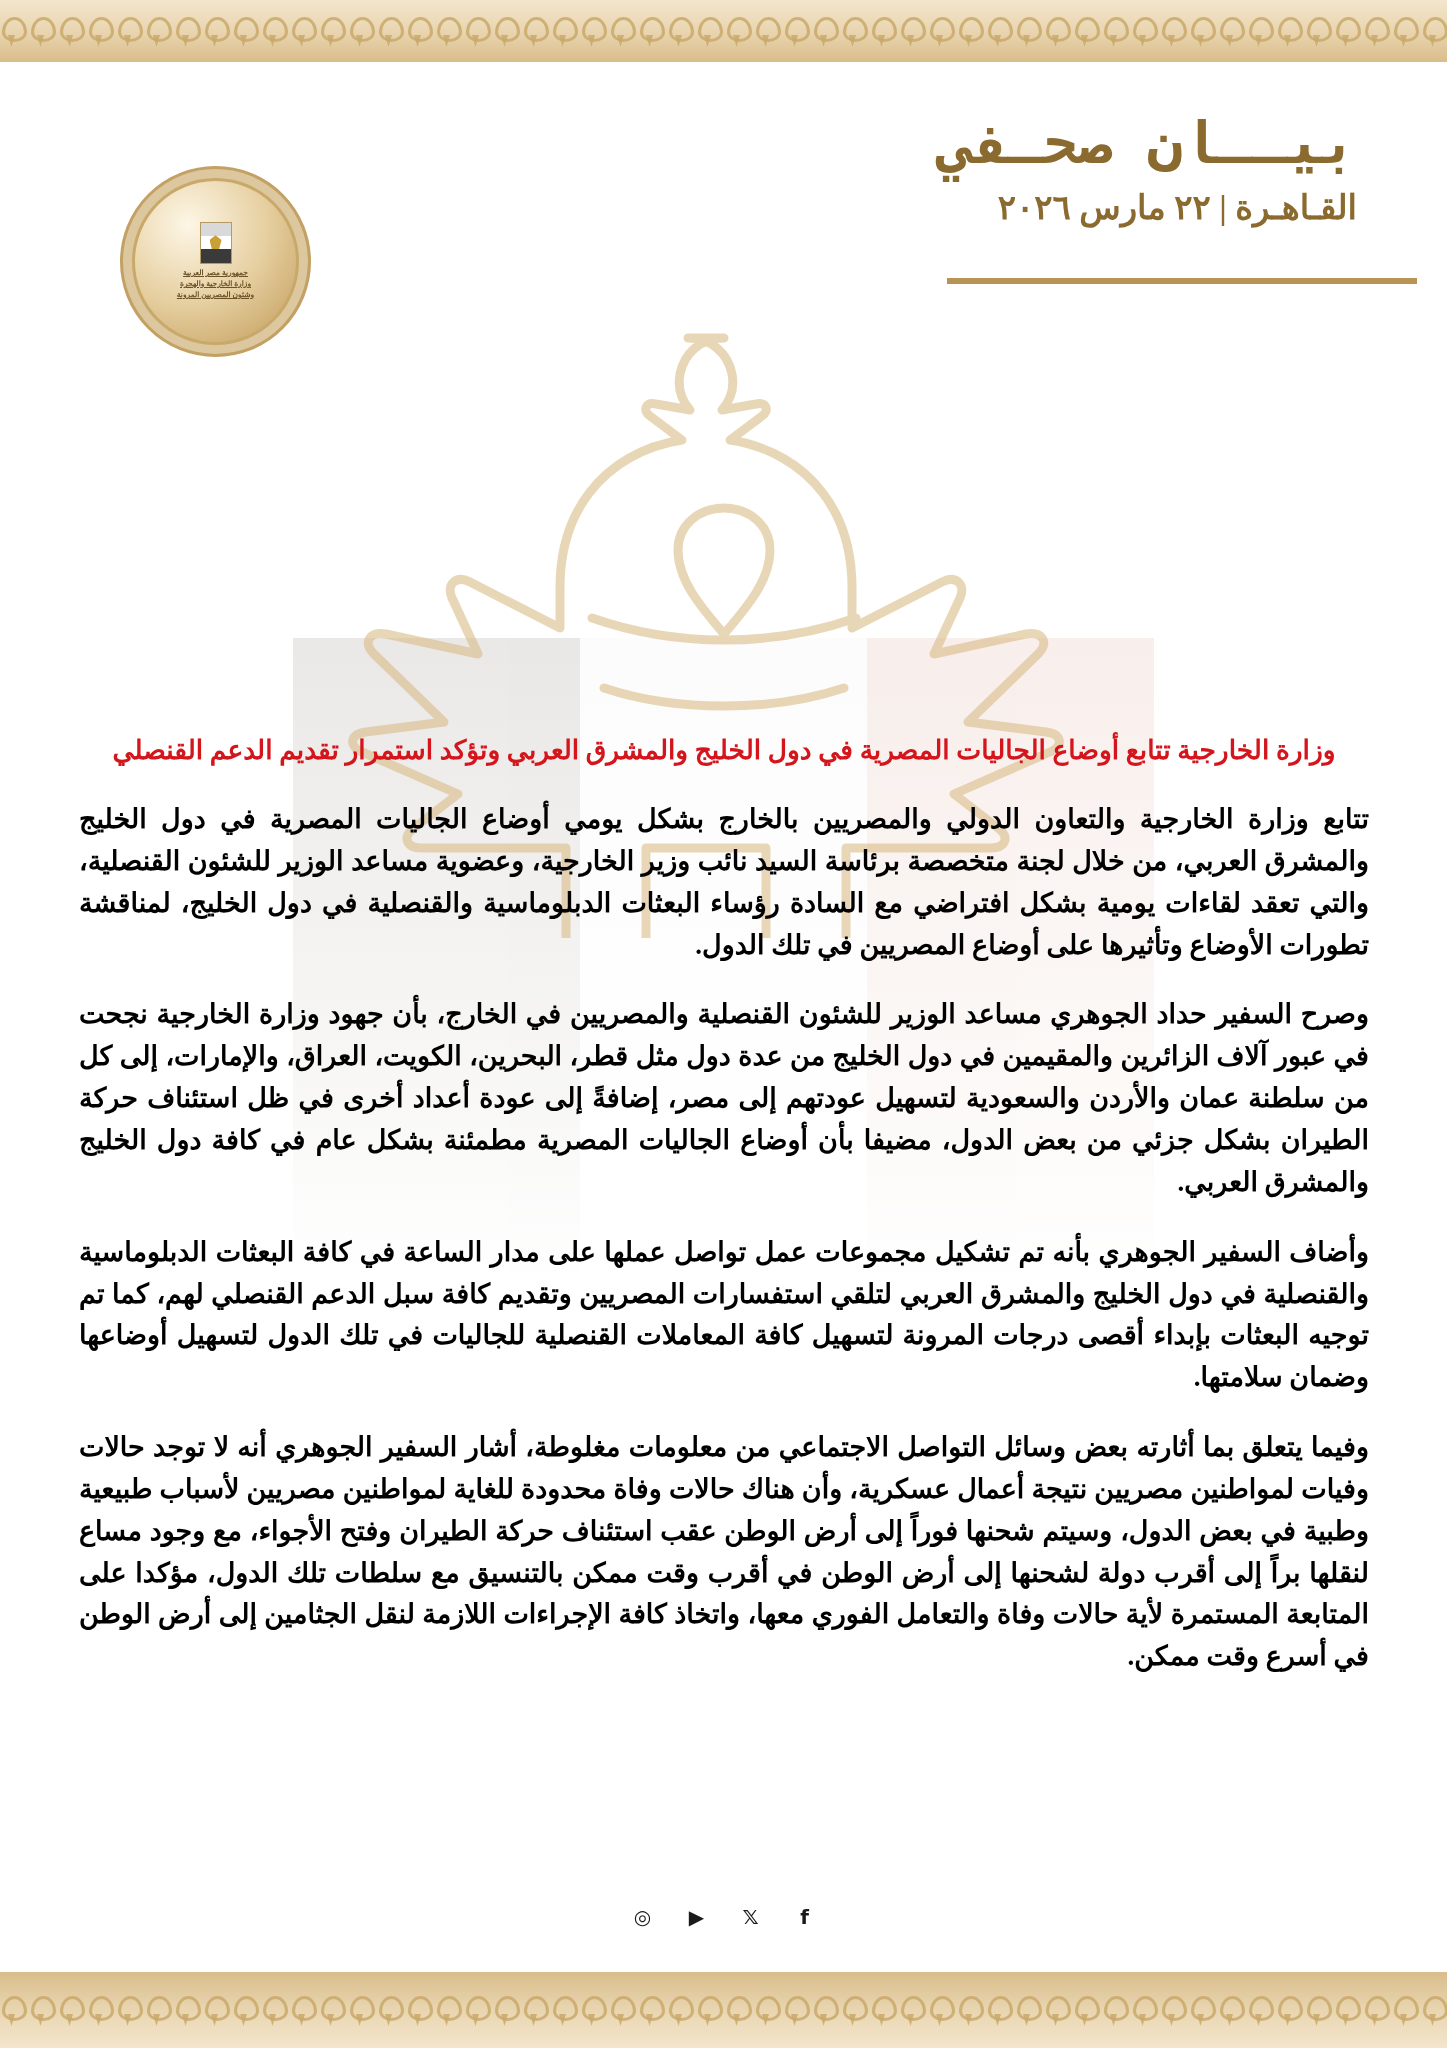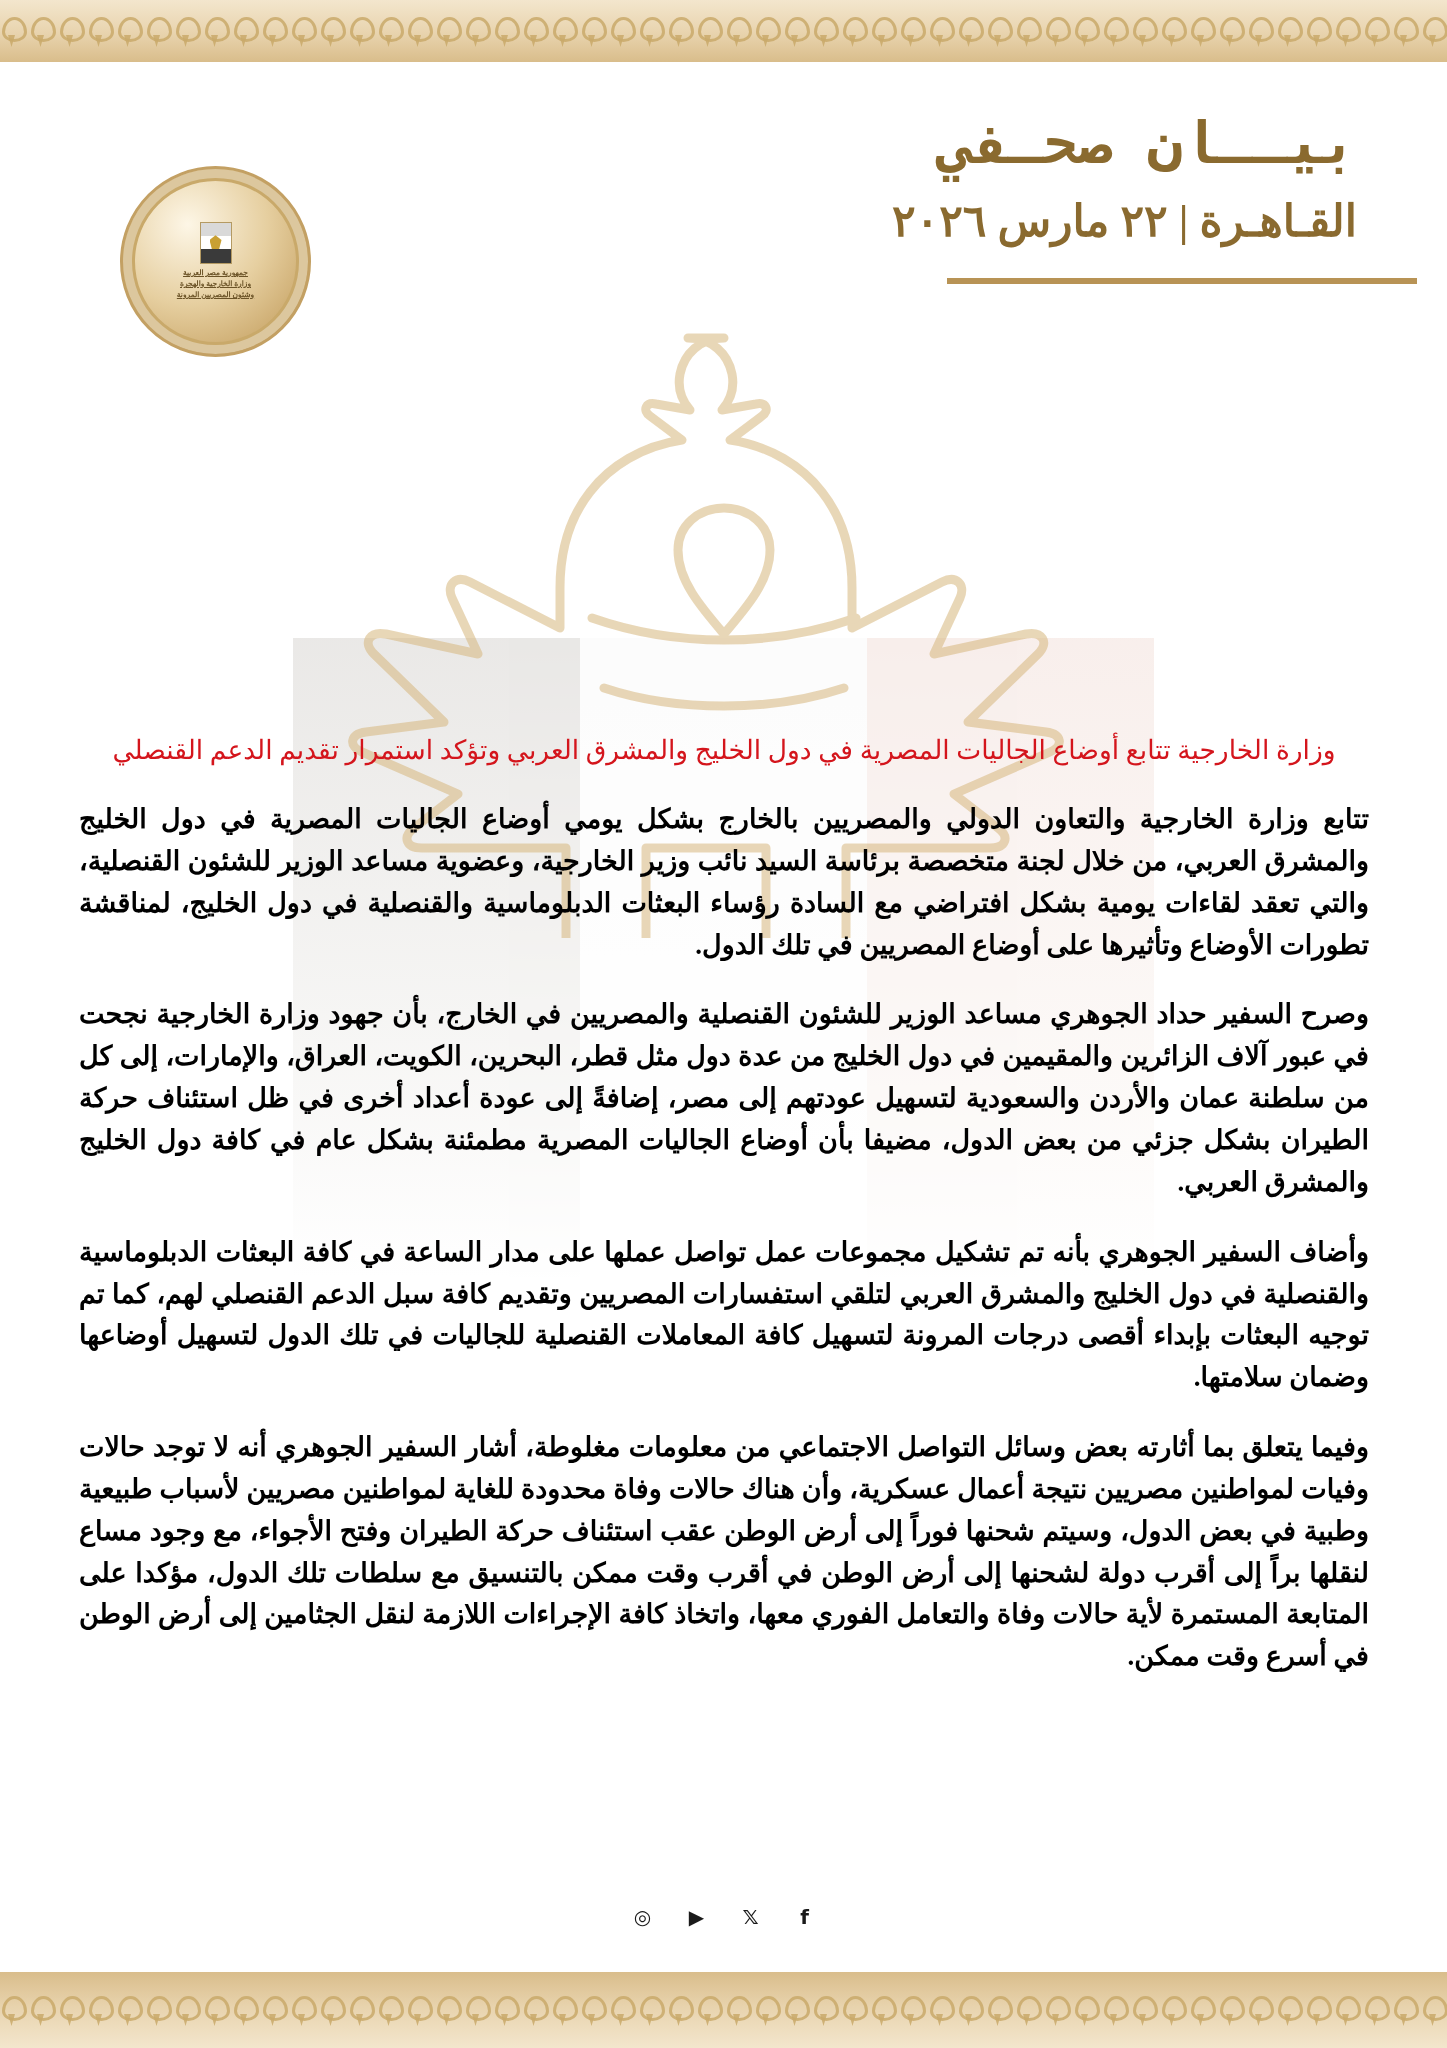--- a/index.html
+++ b/index.html
@@ -74,24 +74,24 @@
   .press-title {
     font-size: 58px;
     font-weight: bold;
     color: #8a6a2f;
     letter-spacing: 6px;
     line-height: 1.1;
     margin: 0;
     font-family: Liberation Mono, monospace;
   }
   .press-sub {
-    font-size: 44px;
+    font-size: 34px;
     font-weight: bold;
     color: #8a6a2f;
-    margin: 16px 0 0 0;
+    margin: 8px 0 0 0;
     line-height: 1.2;
   }
   .title-rule {
     position: absolute;
     top: 190px;
     right: 30px;
     width: 470px;
     height: 6px;
     background: #b89355;
   }
@@ -177,21 +177,21 @@
     position: absolute;
     top: 730px;
     right: 78px;
     width: 1290px;
     text-align: justify;
     direction: rtl;
   }
   .headline {
     color: #d4151c;
     font-size: 26.5px;
-    font-weight: normal;
+    font-weight: bold;
     text-align: center;
     line-height: 1.55;
     margin: 0 0 28px 0;
   }
   .para {
     font-size: 27px;
     font-weight: bold;
     color: #000000;
     line-height: 1.55;
     margin: 0 0 28px 0;

